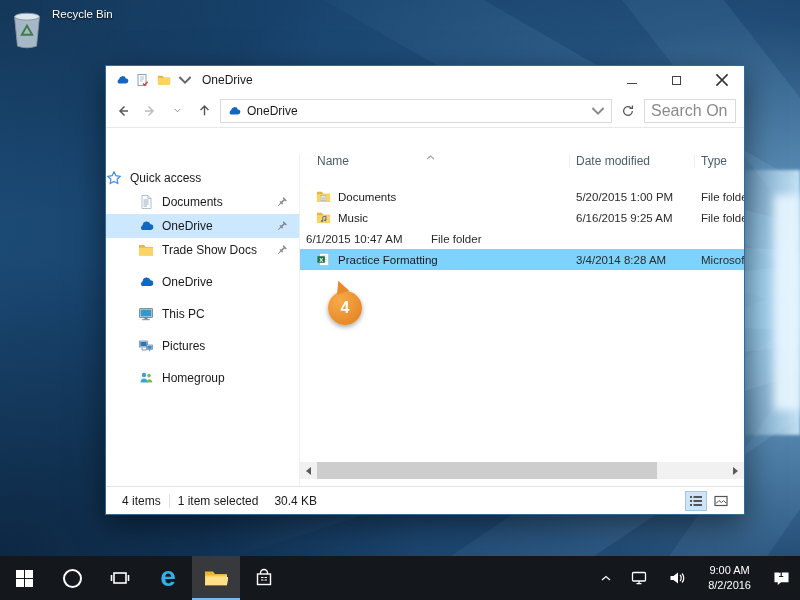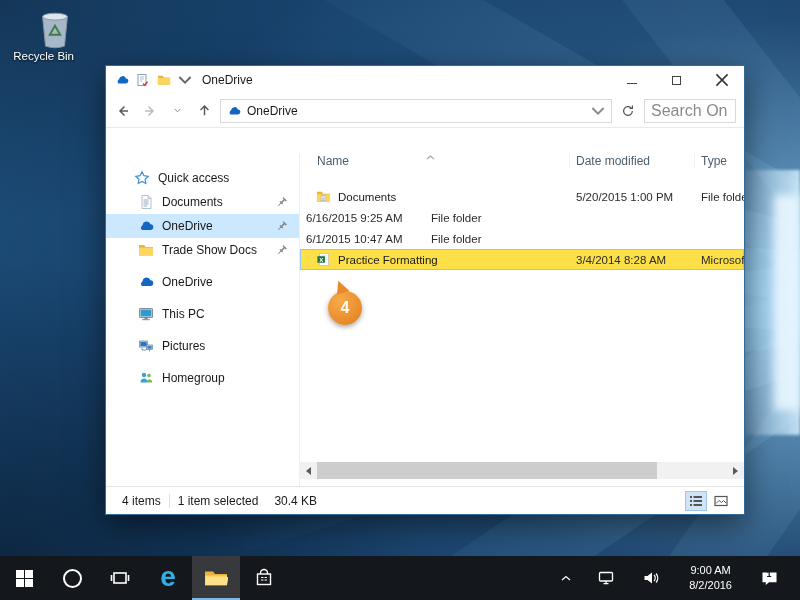--- a/index.html
+++ b/index.html
@@ -24,21 +24,21 @@
 .b7{top:225px;transform:rotate(52deg);opacity:.45}
 .b8{top:285px;transform:rotate(-55deg);opacity:.45}
 .slab{position:absolute;right:0;top:170px;width:64px;height:265px;
  background:linear-gradient(to right, rgba(190,230,255,0), rgba(214,240,255,.85));filter:blur(1.5px)}
 .slab2{position:absolute;right:0;top:195px;width:26px;height:215px;background:rgba(232,246,255,.9);filter:blur(4px)}
 .vignette{position:absolute;inset:0;background:
  radial-gradient(700px 500px at 0% 100%, rgba(3,14,28,.55), rgba(0,0,0,0) 60%),
  radial-gradient(600px 400px at 0% 0%, rgba(3,14,28,.35), rgba(0,0,0,0) 55%)}
 
 
-.desktop-icon{position:absolute;left:8px;top:8px;width:66px;display:flex;flex-direction:column;align-items:flex-end;gap:0}
+.desktop-icon{position:absolute;left:8px;top:8px;width:66px;display:flex;flex-direction:row;align-items:flex-start;gap:6px}
 .desktop-icon-label{color:#fff;font-size:11.5px;text-shadow:0 1px 2px rgba(0,0,0,.85);white-space:nowrap}
 
 
 .window{position:absolute;left:105px;top:65px;width:640px;height:450px;background:#fff;
  border:1px solid #336a96;box-shadow:0 10px 30px rgba(0,0,0,.5)}
 .titlebar{height:28px;display:flex;align-items:center;padding-left:9px;gap:7px}
 .titlebar .icon svg{width:14px;height:14px}
 .win-title{font-size:12px;margin-left:3px;white-space:nowrap}
 .caption-controls{margin-left:auto;display:flex;height:100%}
 .cap-btn{width:45px;height:100%;display:flex;align-items:center;justify-content:center}
@@ -57,37 +57,37 @@
 .addr-box{flex:1;height:24px;border:1px solid #d9d9d9;display:flex;align-items:center;padding:0 6px;gap:6px;background:#fff}
 .addr-box .icon svg{width:14px;height:14px}
 .addr-chevron{margin-left:auto}
 .search-box{width:92px;height:24px;border:1px solid #d9d9d9;display:flex;align-items:center;padding:0 6px;background:#fff}
 .search-box input{border:0;outline:0;width:100%;font-family:"Liberation Sans",sans-serif;font-size:16px;color:#333;background:transparent}
 .search-box input::placeholder{color:#8a8a8a;opacity:1}
 
 .window-body{position:absolute;left:0;right:0;top:88px;bottom:28px;display:flex}
 .nav-pane{width:194px;padding-top:12px;overflow:hidden;border-right:1px solid #f0f0f0}
 .nav-item{height:24px;display:flex;align-items:center;gap:8px;padding-left:32px;position:relative;white-space:nowrap}
-.nav-item.qa{padding-left:28px}
+.nav-item.qa{padding-left:0}
 .nav-item.toplevel{margin-top:8px}
 .nav-item.selected{background:#cce8ff}
 .nav-item .icon svg{width:16px;height:16px}
 .nav-item .pin{position:absolute;right:12px}
 .nav-item .pin svg{width:11px;height:11px}
 
 .content{flex:1;position:relative;overflow:hidden}
 .col-headers{height:29px;display:flex;align-items:flex-start;color:#4c5d6e;position:relative}
 .col-h{display:flex;align-items:center;white-space:nowrap}
 .col-name{width:270px;padding-left:17px;border-right:1px solid #f0f0f0}
 .col-date{width:125px;padding-left:6px;border-right:1px solid #f0f0f0}
 .col-type{flex:1;padding-left:6px}
 .sort-glyph{position:absolute;left:126px;top:1px}
 .rows{margin-top:3px}
 .file-row{height:21px;display:flex;align-items:center;position:relative;font-size:11.5px}
-.file-row.selected{background:#fde047;box-shadow:inset 0 0 0 1px #90c8f6}
+.file-row.selected{background:#7dd3fc;box-shadow:inset 0 0 0 1px #90c8f6}
 .c-name{width:270px;display:flex;align-items:center;gap:7px;padding-left:16px;overflow:hidden;white-space:nowrap}
 .c-name .icon svg{width:15px;height:15px}
 .c-date{width:125px;padding-left:6px;white-space:nowrap;color:#2b2b2b}
 .c-type{flex:1;padding-left:6px;white-space:nowrap;overflow:hidden;color:#2b2b2b}
 
 .callout{position:absolute;left:28px;top:137px;width:34px;height:34px;border-radius:50%;
  background:radial-gradient(circle at 35% 28%, #f8ab49, #e07d1d);box-shadow:0 2px 5px rgba(0,0,0,.35);
  color:#fff;font-weight:bold;font-size:16px;display:flex;align-items:center;justify-content:center;z-index:5}
 .callout::before{content:"";position:absolute;left:7px;top:-11px;width:0;height:0;
  border-left:5px solid transparent;border-right:8px solid transparent;border-bottom:13px solid #e8892b;
@@ -109,21 +109,21 @@
 .view-btn.active{background:#cfe4f7;border-color:#9fc6e8}
 
 
 .taskbar{position:absolute;left:0;right:0;bottom:0;height:44px;background:#14171b;display:flex;align-items:stretch;z-index:10}
 .tb-btn{width:48px;display:flex;align-items:center;justify-content:center;position:relative}
 .tb-btn.active{background:rgba(255,255,255,.15);box-shadow:inset 0 -2px 0 #76b9ed}
 .start-grid{width:17px;height:17px;display:grid;grid-template-columns:8px 8px;grid-template-rows:8px 8px;gap:1.5px}
 .start-grid span{background:#fff}
 .cortana-ring{width:19px;height:19px;border:2px solid #fff;border-radius:50%}
 .edge-e{font-size:28px;font-weight:bold;color:#31b0e6;line-height:1;transform:translateY(-1px)}
-.tray{margin-left:auto;display:flex;align-items:center;gap:23px;padding-right:20px;color:#fff}
+.tray{margin-left:auto;display:flex;align-items:center;gap:16px;padding-right:8px;color:#fff}
 .tray-btn{display:flex;align-items:center;justify-content:center;padding:0 2px;height:100%}
 .clock{text-align:center;font-size:11px;line-height:1.4;padding:0 3px}
 .action-center{position:relative;width:22px;height:100%;display:flex;align-items:center;justify-content:center}
 .ac-badge{position:absolute;left:0;right:0;top:13px;text-align:center;color:#14171b;font-size:9px;font-weight:bold}
 </style>
 </head>
 <body>
 
 <div class="desktop">
   <div class="wallpaper">
@@ -373,20 +373,32 @@
                     <rect x="5.5" y="7" width="5" height="5.5" fill="#fff" stroke="#9aa8c0" stroke-width="0.6"></rect>
                     <path d="M6.5 8.5h3M6.5 10h3M6.5 11.5h3" stroke="#7b8fb0" stroke-width="0.6"></path>
                   </svg>
                 </span>
                 <span>Documents</span>
               </span>
               <span class="cell c-date">5/20/2015 1:00 PM</span>
               <span class="cell c-type">File folder</span>
             </div>
             <div class="file-row">
+              <span class="cell c-name">
+                <span class="icon ">
+                  <svg viewBox="0 0 16 16">
+                    <path d="M1 3h5.2l1.6 2H15v8.5H1z" fill="#e8b53e"></path>
+                    <path d="M1 5.6h14v7.9H1z" fill="#fcd462"></path>
+                    <path d="M7.2 11.6V7.4l3.4-.8v4.2" fill="none" stroke="#3b5fa0" stroke-width="0.9"></path>
+                    <circle cx="6.4" cy="11.7" r="1" fill="#3b5fa0"></circle>
+                    <circle cx="9.8" cy="10.9" r="1" fill="#3b5fa0"></circle>
+                  </svg>
+                </span>
+                <span>Music</span>
+              </span>
               <span class="cell c-date">6/16/2015 9:25 AM</span>
               <span class="cell c-type">File folder</span>
             </div>
             <div class="file-row">
               <span class="cell c-date">6/1/2015 10:47 AM</span>
               <span class="cell c-type">File folder</span>
             </div>
             <div class="file-row selected">
               <span class="cell c-name">
                 <span class="icon ">

